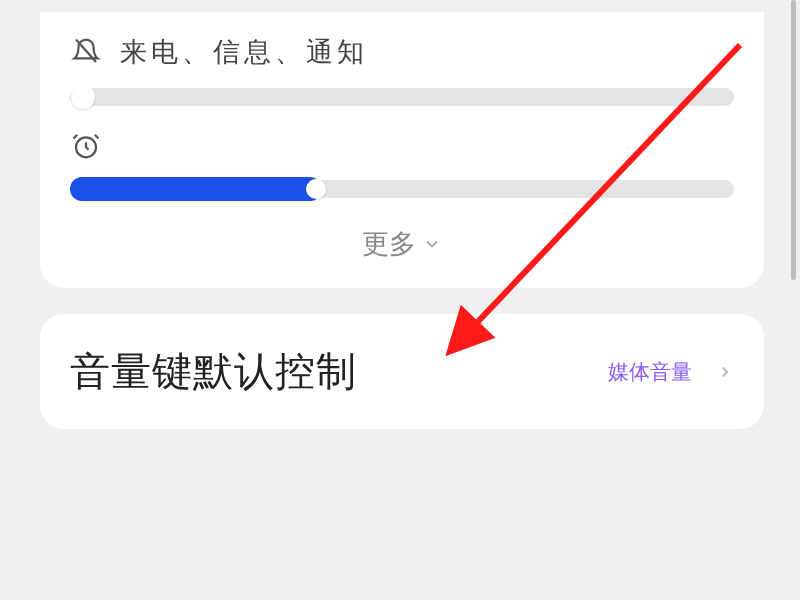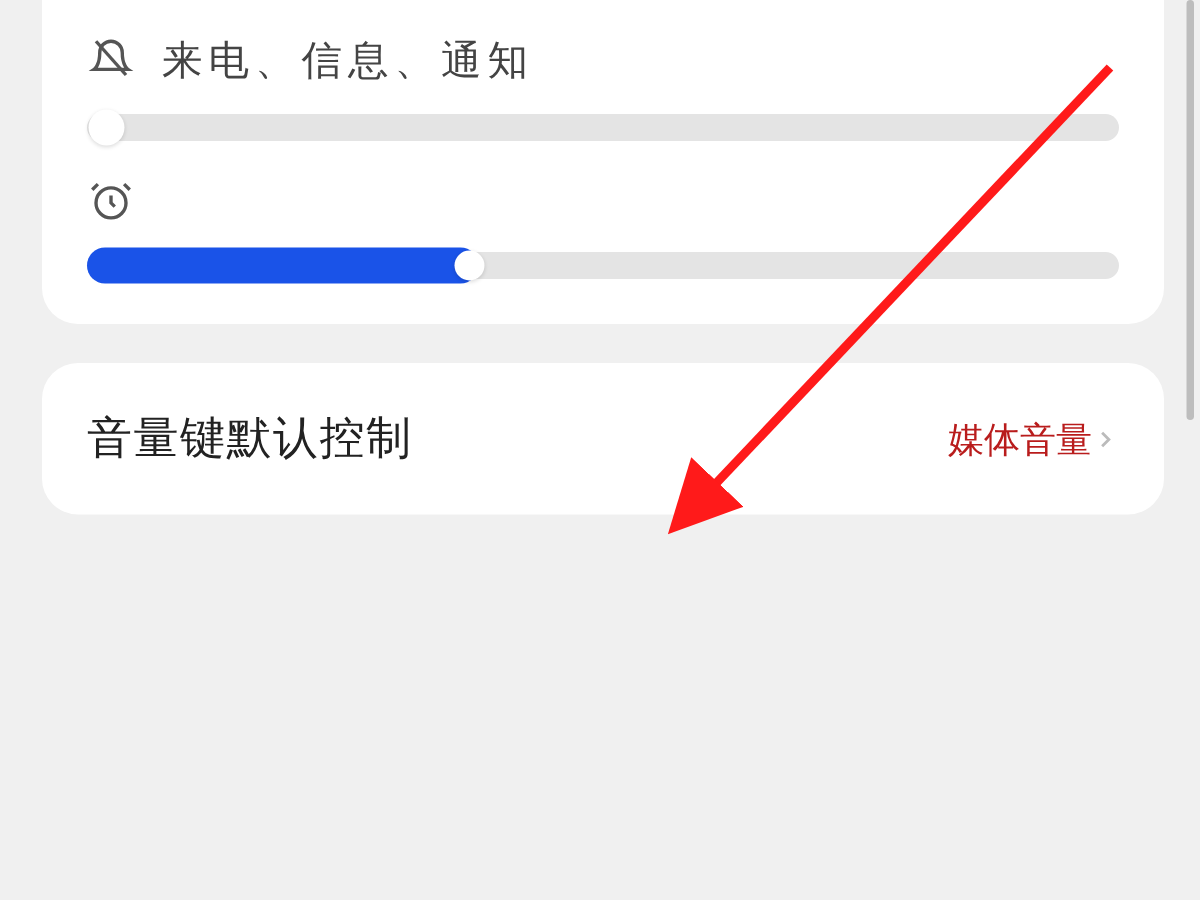--- a/index.html
+++ b/index.html
@@ -12,21 +12,21 @@
       height: 600px;
       background: #f0f0f0;
       font-family: -apple-system, "PingFang SC", "Microsoft YaHei", sans-serif;
       position: relative;
       overflow: hidden;
     }
     .container {
       width: 100%;
       height: 100%;
       background: #f0f0f0;
-      padding: 0;
+      padding: 12px;
       position: relative;
       border-radius: 18px;
     }
     .card1 {
       background: #ffffff;
       border-radius: 0 0 24px 24px;
       padding: 22px 30px 20px 30px;
       margin: 0 24px 0 28px;
     }
     .volume-item {
@@ -117,33 +117,33 @@
     .card2 {
       background: #ffffff;
       border-radius: 24px;
       margin: 26px 24px 0 28px;
       padding: 30px 30px 30px 30px;
       display: flex;
       justify-content: space-between;
       align-items: center;
     }
     .setting-title {
-      font-size: 30px;
+      font-size: 40px;
       color: #222;
       font-weight: 500;
       letter-spacing: 1px;
     }
     .setting-value-wrap {
       display: flex;
       align-items: center;
     }
     .setting-value {
-      font-size: 24px;
-      color: #b91c1c;
-      margin-right: 0;
+      font-size: 21px;
+      color: #8b5cf6;
+      margin-right: 24px;
     }
     .chevron-right {
       width: 18px;
       height: 28px;
     }
     .chevron-right svg {
       width: 100%;
       height: 100%;
       stroke: #bbb;
       fill: none;
@@ -201,20 +201,28 @@
             <path d="M22 6l-3-3"></path>
           </svg>
         </span>
       </div>
       <div class="slider">
         <div class="slider-fill slider-fill-alarm" style="width:38%"></div>
         <div class="slider-thumb slider-thumb-alarm" style="left:37%"></div>
       </div>
     </div>
 
+    <div class="more-row">
+      <span class="more-text">更多</span>
+      <span class="chevron-down">
+        <svg viewBox="0 0 24 24">
+            <polyline points="6 9 12 15 18 9"></polyline>
+          </svg>
+      </span>
+    </div>
   </div>
 
   <div class="card2">
     <span class="setting-title">音量键默认控制</span>
     <div class="setting-value-wrap">
       <span class="setting-value">媒体音量</span>
       <span class="chevron-right">
         <svg viewBox="0 0 24 24">
             <polyline points="9 18 15 12 9 6"></polyline>
           </svg>

